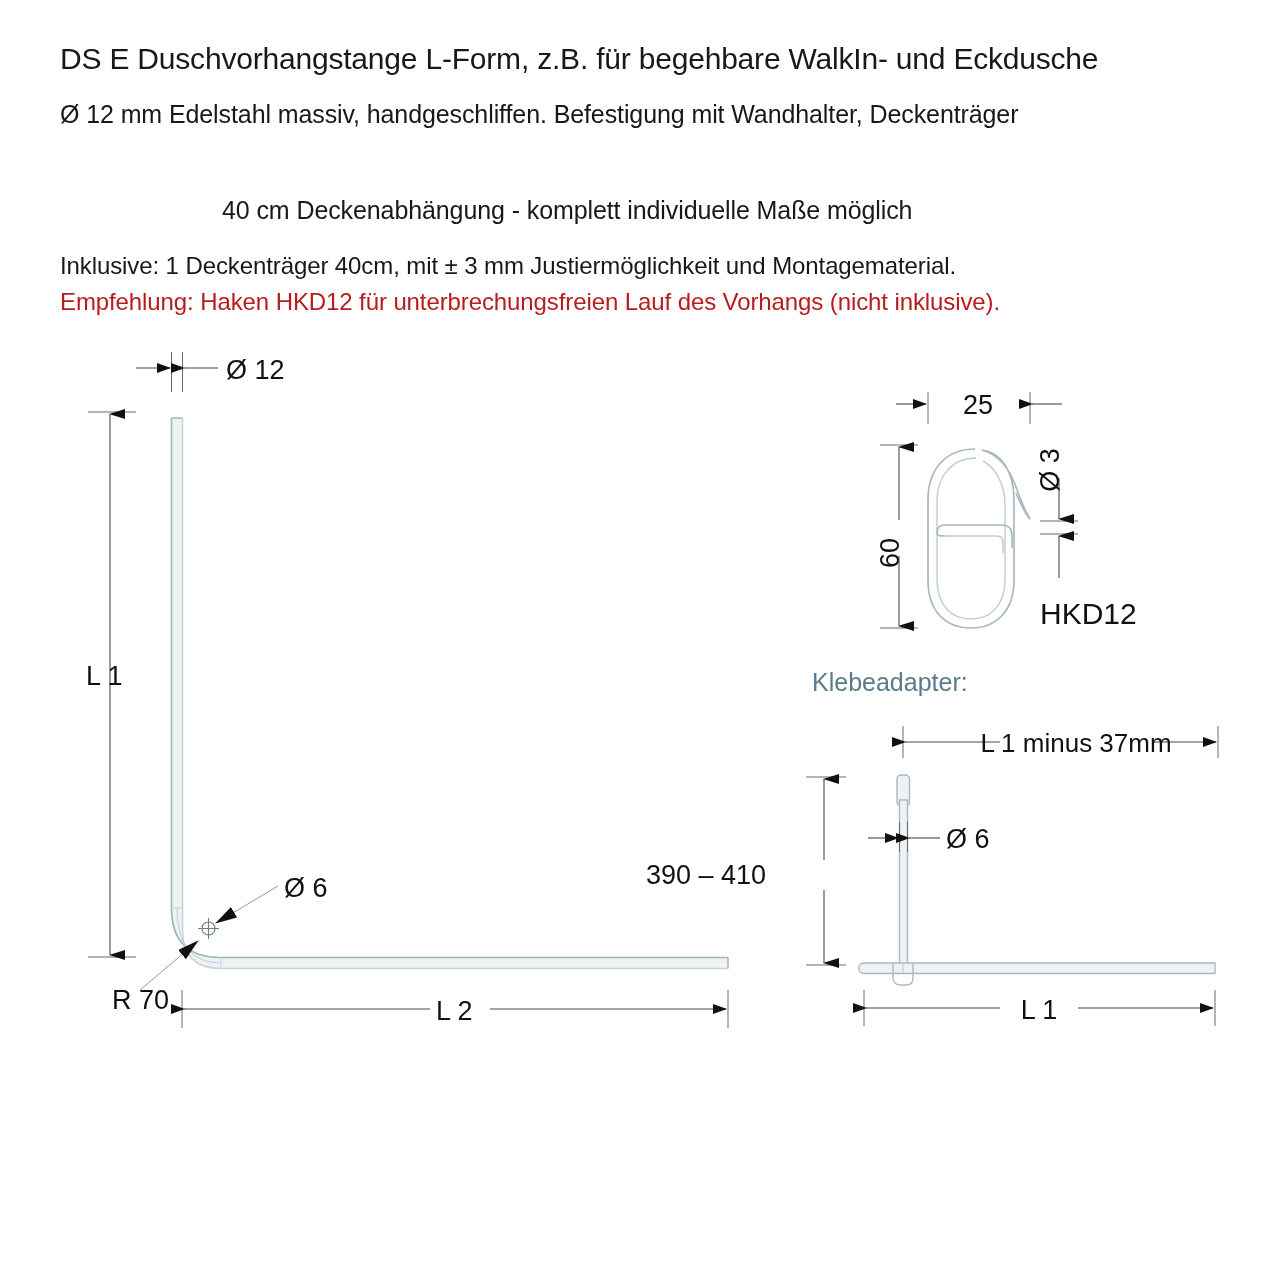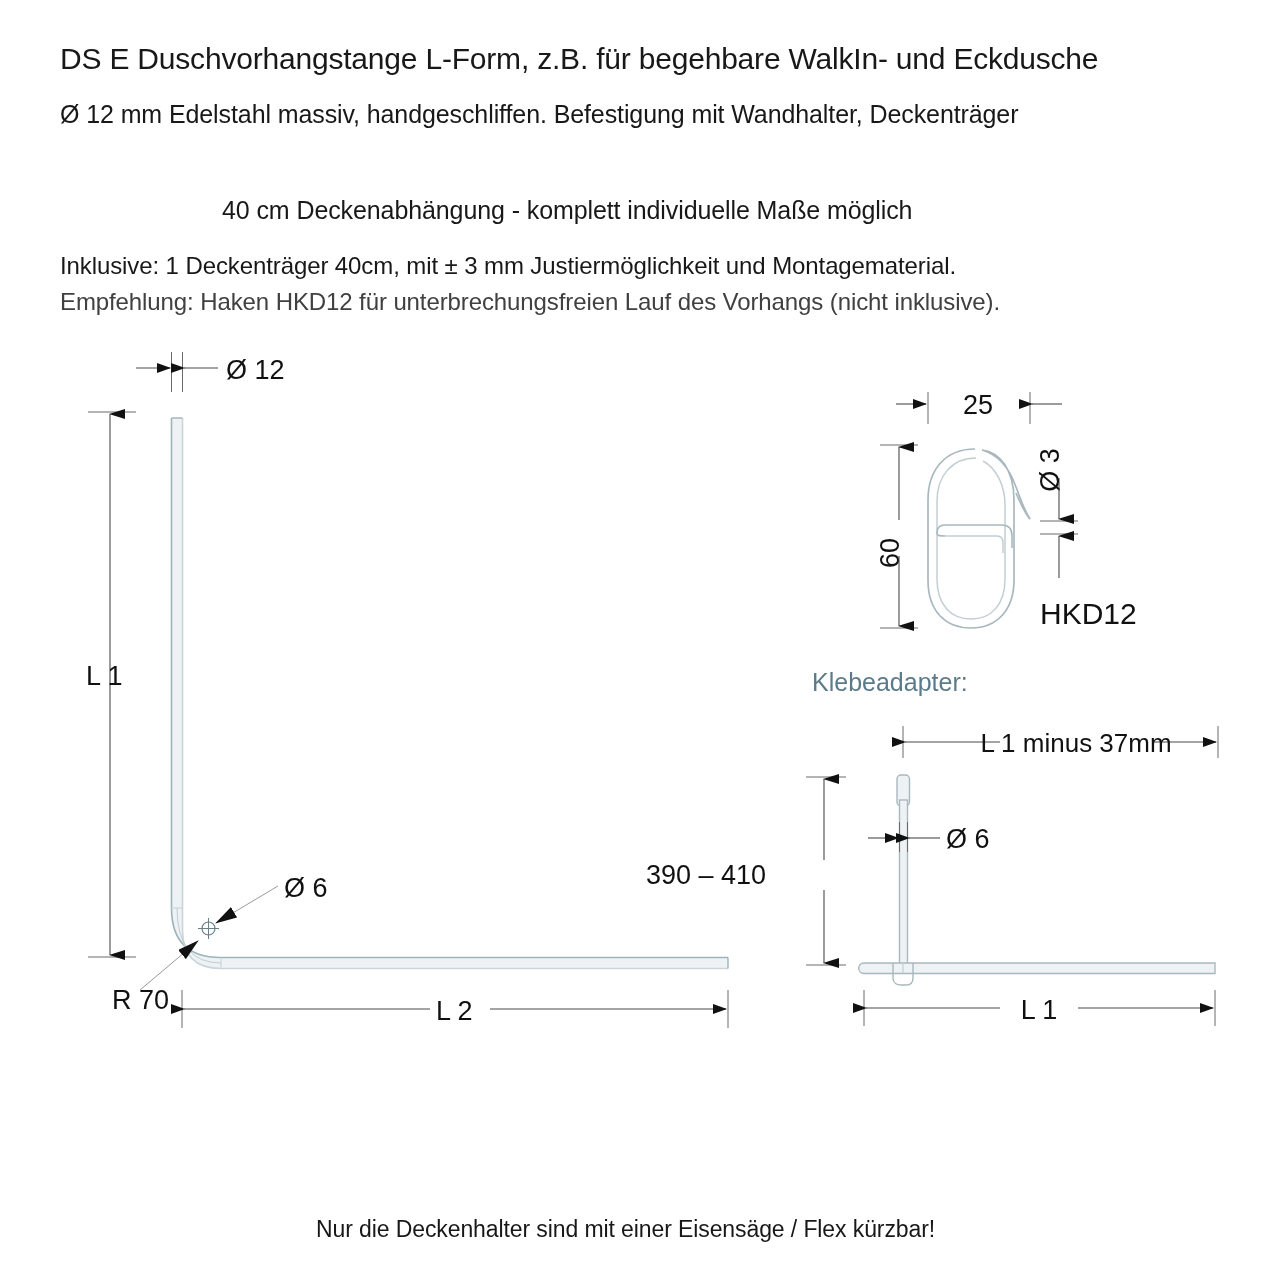--- a/index.html
+++ b/index.html
@@ -21,21 +21,21 @@
   #subtitle{
     left:60px;top:100px;font-size:25px;letter-spacing:-0.1px;color:#181818;
   }
   #line3{
     left:222px;top:180px;font-size:25px;letter-spacing:-0.1px;color:#181818;margin-top:16px;
   }
   #incl1{
     left:60px;top:252px;font-size:24px;letter-spacing:-0.1px;color:#181818;
   }
   #incl2{
-    left:60px;top:288px;font-size:24px;letter-spacing:-0.1px;color:#404040;
+    left:60px;top:288px;font-size:24px;letter-spacing:-0.1px;color:#b91c1c;
   }
   #foot1{
     left:172px;top:1180px;font-size:23px;letter-spacing:-0.1px;color:#181818;
   }
   #foot2{
     left:316px;top:1216px;font-size:23px;letter-spacing:-0.1px;color:#181818;
   }
   #seitenansicht{
     left:812px;top:668px;font-size:25px;color:#5b7b8c;
   }
@@ -49,21 +49,20 @@
 <div class="page">
 
   <div class="txt" id="title">DS E Duschvorhangstange L-Form, z.B. für begehbare WalkIn- und Eckdusche</div>
   <div class="txt" id="subtitle">Ø 12 mm Edelstahl massiv, handgeschliffen. Befestigung mit Wandhalter, Deckenträger</div>
   <div class="txt" id="line3">40 cm Deckenabhängung - komplett individuelle Maße möglich</div>
   <div class="txt" id="incl1">Inklusive:  1 Deckenträger 40cm, mit  ± 3 mm Justiermöglichkeit und Montagematerial.</div>
   <div class="txt" id="incl2">Empfehlung: Haken HKD12 für unterbrechungsfreien Lauf des Vorhangs (nicht inklusive).</div>
 
   <div class="txt" id="seitenansicht">Klebeadapter:</div>
 
-  <div class="txt" id="foot2">Nur die Deckenhalter sind mit einer Eisensäge / Flex kürzbar!</div>
 
   <svg id="drawing" viewBox="0 0 1280 1280">
     <defs>
       <marker id="arrR" markerWidth="14" markerHeight="10" refX="13" refY="5" orient="auto" markerUnits="userSpaceOnUse">
         <path d="M0,0 L14,5 L0,10 z" fill="#111"></path>
       </marker>
       <marker id="arrL" markerWidth="14" markerHeight="10" refX="1" refY="5" orient="auto" markerUnits="userSpaceOnUse">
         <path d="M14,0 L0,5 L14,10 z" fill="#111"></path>
       </marker>
       <marker id="arrU" markerWidth="10" markerHeight="16" refX="5" refY="1" orient="auto" markerUnits="userSpaceOnUse">

